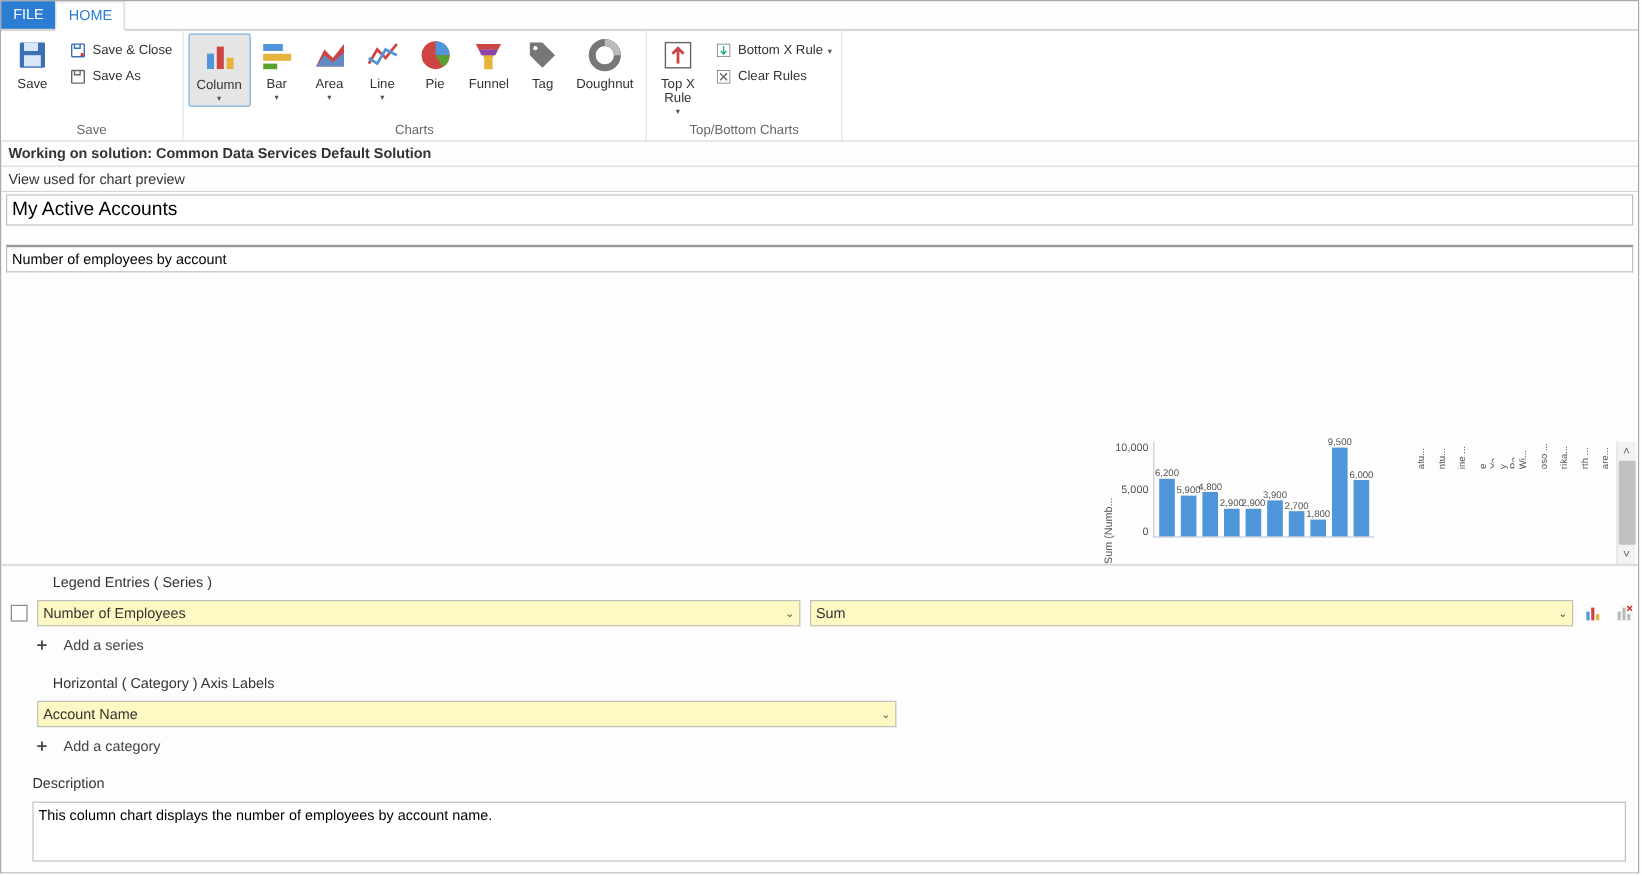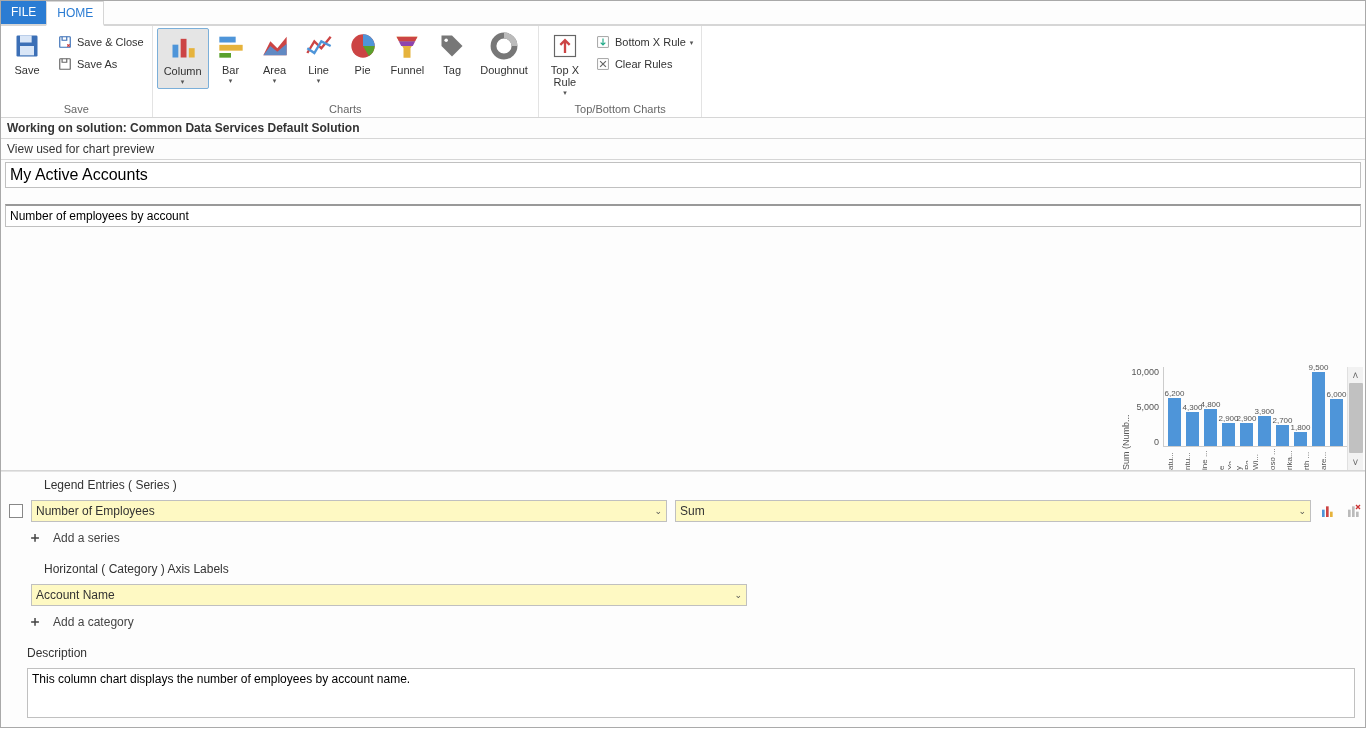--- a/index.html
+++ b/index.html
@@ -149,21 +149,21 @@
   }
   .y-axis-label {
     writing-mode: vertical-rl;
     transform: rotate(180deg);
     font-size: 9px;
     color: #555;
     padding-bottom: 30px;
   }
   .chart-inner {
     display: flex;
-    flex-direction: column;
+    flex-direction: row;
   }
   .chart-plot {
     display:flex;
   }
   .y-ticks {
     display: flex;
     flex-direction: column;
     justify-content: space-between;
     font-size: 9px;
     color: #555;
@@ -481,21 +481,21 @@
               <div>10,000</div>
               <div>5,000</div>
               <div>0</div>
             </div>
           <div class="bars" id="bars">
               <div class="bar-col">
                 <div class="bar-val">6,200</div>
                 <div class="bar" style="height: 48.36px;"></div>
               </div>
               <div class="bar-col">
-                <div class="bar-val">4,300</div>
+                <div class="bar-val">5,900</div>
                 <div class="bar" style="height: 33.54px;"></div>
               </div>
               <div class="bar-col">
                 <div class="bar-val">4,800</div>
                 <div class="bar" style="height: 37.44px;"></div>
               </div>
               <div class="bar-col">
                 <div class="bar-val">2,900</div>
                 <div class="bar" style="height: 22.62px;"></div>
               </div>

